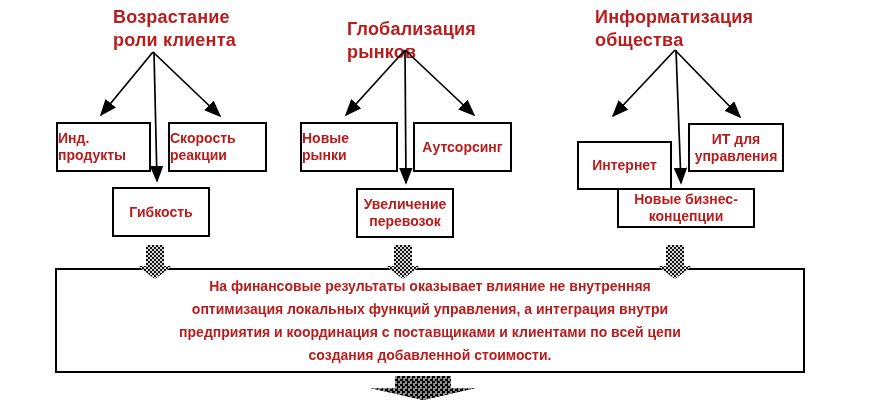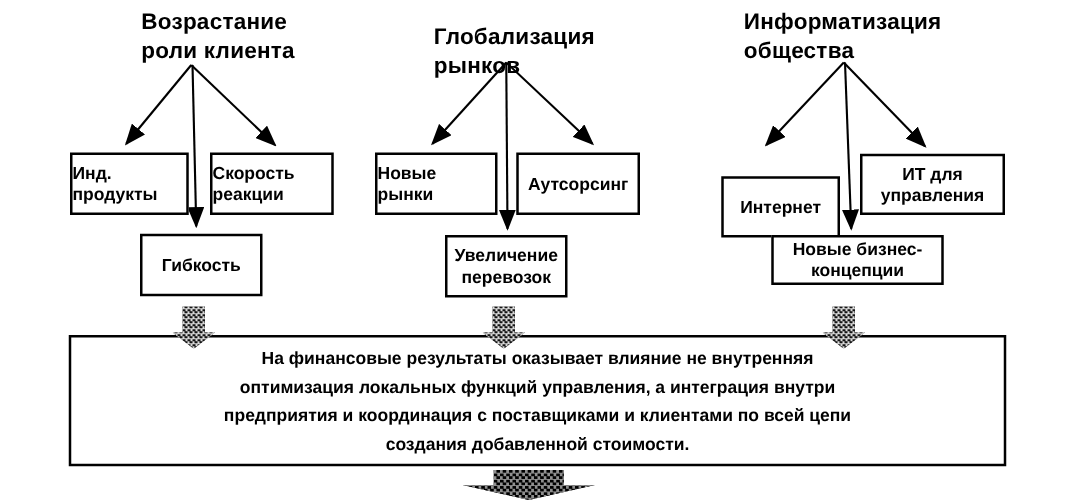--- a/index.html
+++ b/index.html
@@ -1,18 +1,18 @@
 <!DOCTYPE html>
 <html><head>
 <meta charset="utf-8">
 <style>
   html,body{margin:0;padding:0;background:#ffffff;}
   .canvas{
     position:relative;width:870px;height:400px;background:#ffffff;
-    font-family:"Liberation Sans",sans-serif;color:#000000;overflow:hidden;
+    font-family:"Liberation Sans",sans-serif;color:#b91c1c;overflow:hidden;
   }
   .hdr{
     position:absolute;font-weight:bold;font-size:18px;line-height:23px;
     letter-spacing:.2px;white-space:nowrap;
   }
   .hdr span{display:block;}
   .bx{
     position:absolute;box-sizing:border-box;border:2px solid #000;background:#fff;
     font-weight:bold;font-size:14px;line-height:17px;
     display:flex;flex-direction:column;justify-content:center;
@@ -100,21 +100,21 @@
     <span>Аутсорсинг</span>
   </div>
   <div class="bx ac" style="left:356px;top:188px;width:98px;height:50px;">
     <span>Увеличение</span>
     <span>перевозок</span>
   </div>
 
   <div class="bx ac" style="left:577px;top:123px;width:95px;height:49px;margin-top:18px;">
     <span>Интернет</span>
   </div>
-  <div class="bx ac" style="left:688px;top:123px;width:116px;height:49px;">
+  <div class="bx ac" style="left:688px;top:123px;width:96px;height:49px;">
     <span>ИТ для</span>
     <span>управления</span>
   </div>
   <div class="bx ac" style="left:617px;top:188px;width:138px;height:40px;">
     <span>Новые бизнес-</span>
     <span>концепции</span>
   </div>
 
   <div class="bigbox">
     <span>На финансовые результаты оказывает влияние не внутренняя</span>

